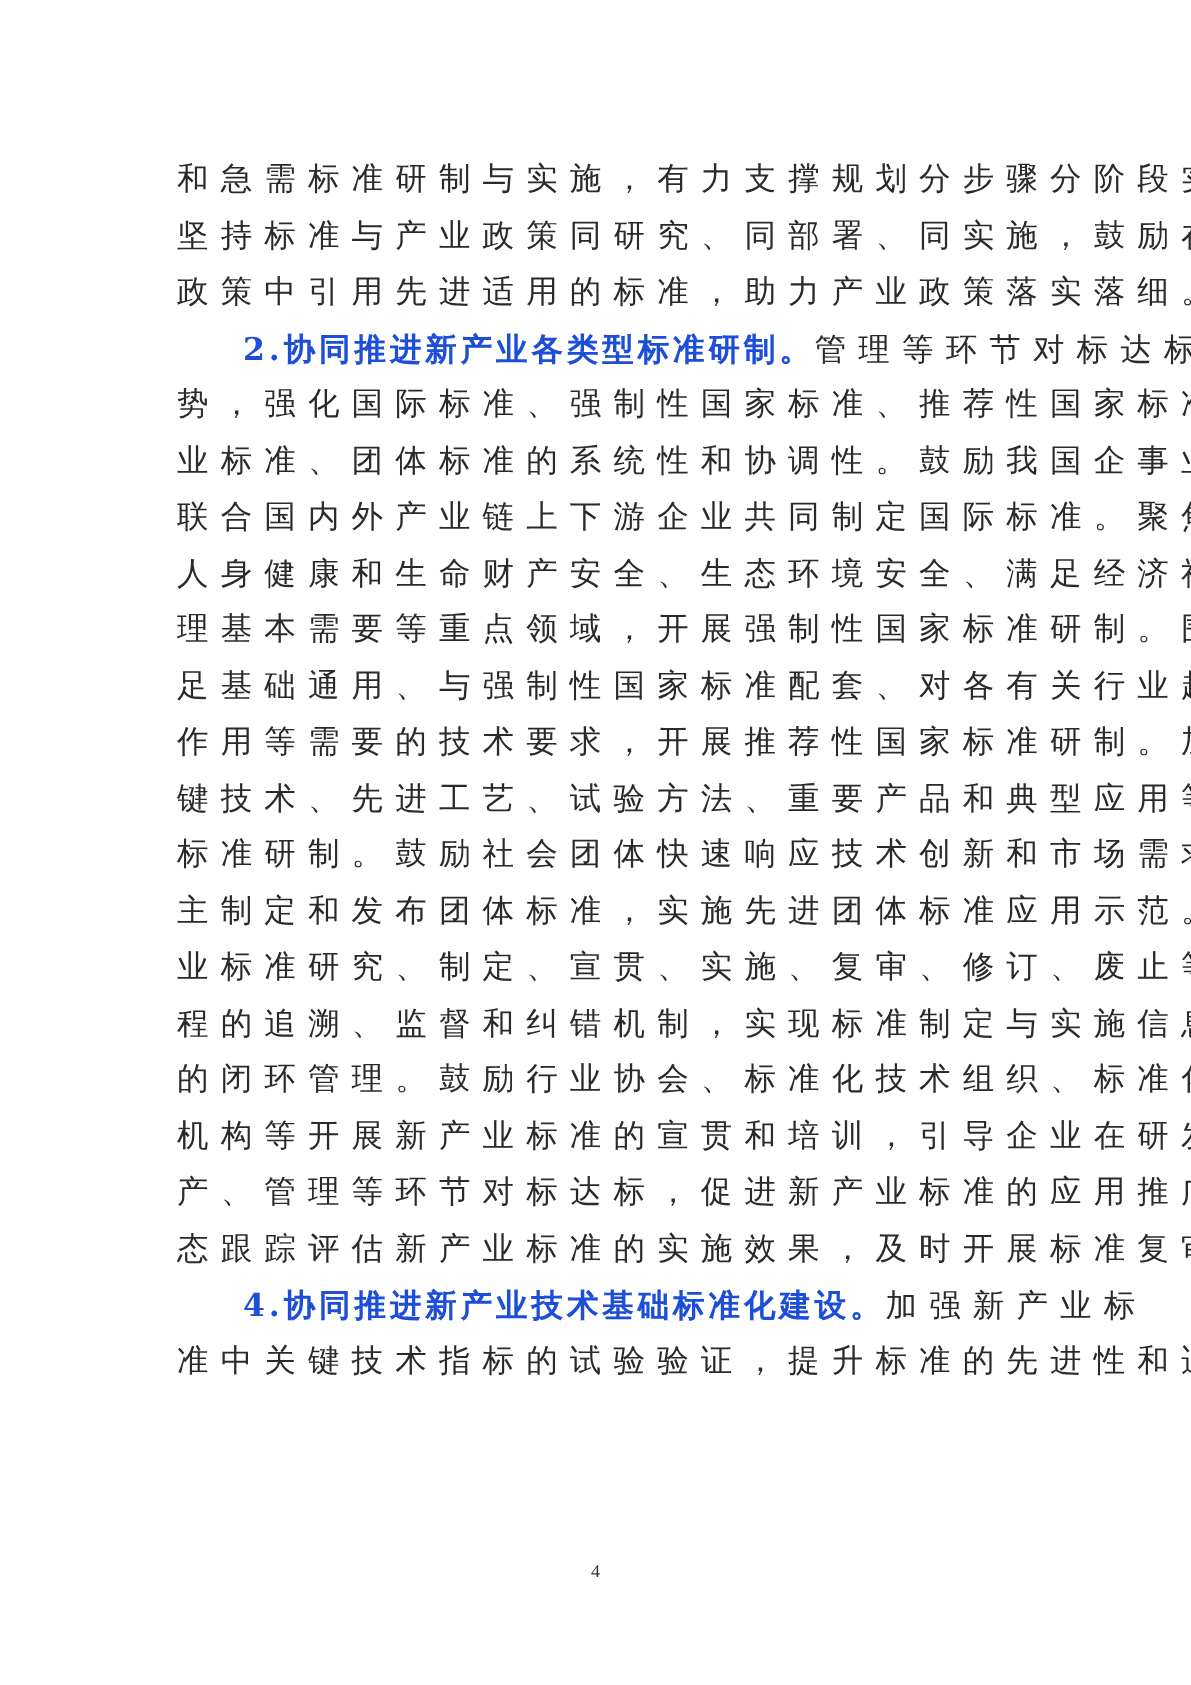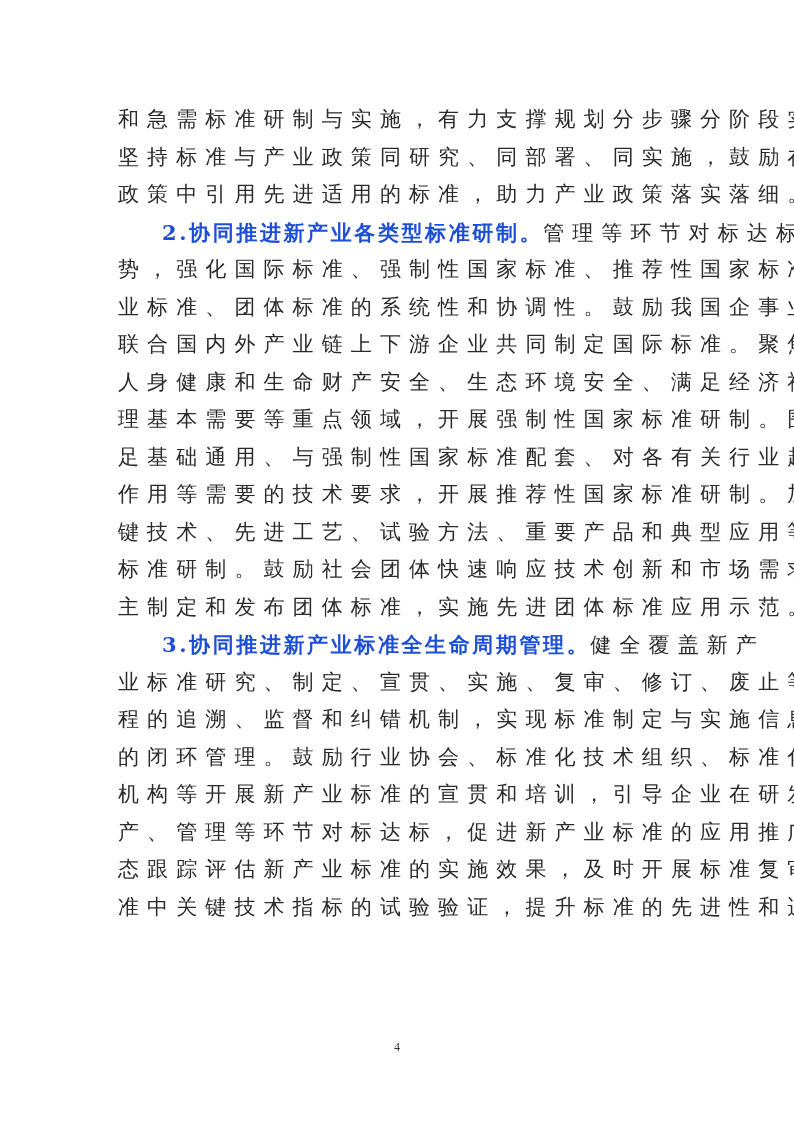--- a/index.html
+++ b/index.html
@@ -71,26 +71,26 @@
     <div class="line">业标准、团体标准的系统性和协调性。鼓励我国企事业单位</div>
     <div class="line">联合国内外产业链上下游企业共同制定国际标准。聚焦保障</div>
     <div class="line">人身健康和生命财产安全、生态环境安全、满足经济社会管</div>
     <div class="line">理基本需要等重点领域，开展强制性国家标准研制。围绕满</div>
     <div class="line">足基础通用、与强制性国家标准配套、对各有关行业起引领</div>
     <div class="line">作用等需要的技术要求，开展推荐性国家标准研制。加强关</div>
     <div class="line">键技术、先进工艺、试验方法、重要产品和典型应用等行业</div>
     <div class="line">标准研制。鼓励社会团体快速响应技术创新和市场需求，自</div>
     <div class="line">主制定和发布团体标准，实施先进团体标准应用示范。</div>
 
-    <div class="line indent"><span class="heading-bold">3.协同推进新产业标准全生命周期管理。</span><span>健全覆盖新产</span></div>
     <div class="line">业标准研究、制定、宣贯、实施、复审、修订、废止等全过</div>
     <div class="line">程的追溯、监督和纠错机制，实现标准制定与实施信息反馈</div>
     <div class="line">的闭环管理。鼓励行业协会、标准化技术组织、标准化专业</div>
     <div class="line">机构等开展新产业标准的宣贯和培训，引导企业在研发、生</div>
     <div class="line">产、管理等环节对标达标，促进新产业标准的应用推广。动</div>
     <div class="line">态跟踪评估新产业标准的实施效果，及时开展标准复审，确</div>
 
+    <div class="line indent"><span class="heading-bold">4.协同推进新产业技术基础标准化建设。</span><span>加强新产业标</span></div>
     <div class="line">准中关键技术指标的试验验证，提升标准的先进性和适用</div>
 
   </div>
 
   <div class="page-number">4</div>
 </div>
 
 </body></html>

